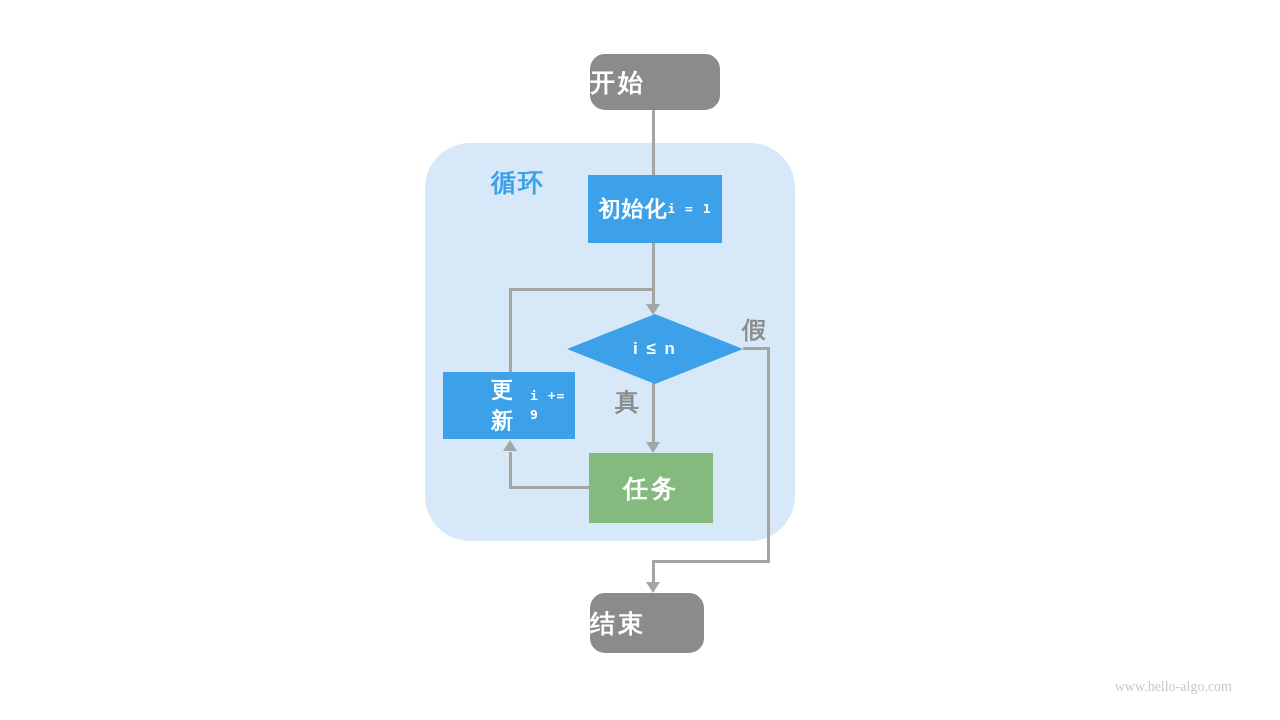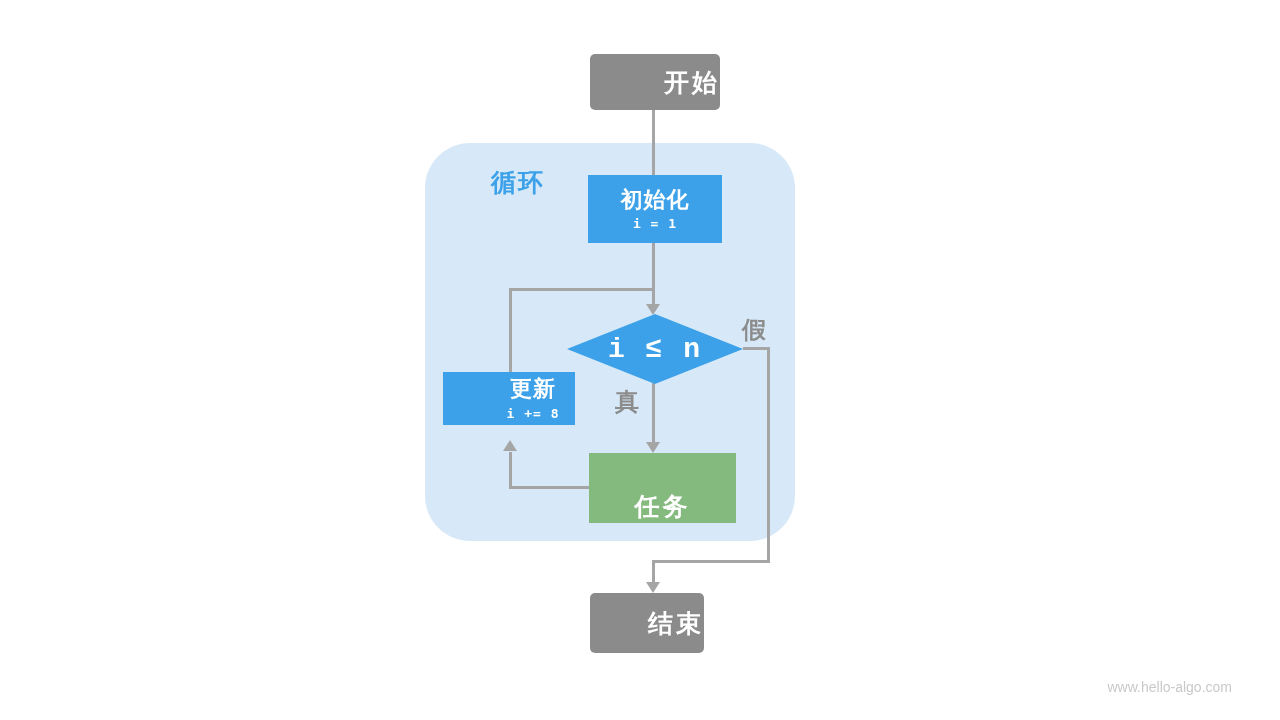--- a/index.html
+++ b/index.html
@@ -4,44 +4,44 @@
 <style>
   * { margin:0; padding:0; box-sizing:border-box; }
   html,body { width:1280px; height:720px; background:#ffffff; overflow:hidden;
               font-family:"Liberation Sans", sans-serif; }
   #canvas { position:relative; width:1280px; height:720px; background:#ffffff; }
   .abs { position:absolute; }
 
   .container-box { background:var(--container); border-radius:45px; }
   .container-label { color:var(--accent); font-size:25px; font-weight:700; letter-spacing:2px; }
 
-  .terminal { background:var(--terminal); color:#fff; border-radius:5px;
-              display:flex; align-items:center; justify-content:flex-end;
+  .terminal { background:var(--terminal); color:#fff; border-radius:15px;
+              display:flex; align-items:center; justify-content:flex-start;
               font-size:25px; font-weight:600; letter-spacing:3px; }
   .process { background:var(--accent); color:#fff;
-             display:flex; flex-direction:column; align-items:center; justify-content:center;
+             display:flex; flex-direction:row; align-items:center; justify-content:center;
              font-size:22px; font-weight:600; line-height:1.4; letter-spacing:1px; }
   .task-node { background:var(--task); color:#fff;
                display:flex; align-items:center; justify-content:center;
                font-size:25px; font-weight:600; letter-spacing:3px; }
   .diamond { background:var(--accent);
              clip-path:polygon(50% 0, 100% 50%, 50% 100%, 0 50%);
              display:flex; align-items:center; justify-content:center; color:#fff; }
   .code { font-family:"DejaVu Sans Mono", monospace; font-size:13px; font-weight:700; letter-spacing:1px; }
-  .cond-code { font-family:Liberation Mono, monospace; font-size:28px; font-weight:700; letter-spacing:2px; }
+  .cond-code { font-family:Liberation Sans, sans-serif; font-size:17px; font-weight:700; letter-spacing:2px; }
 
   .edge { background:var(--line); }
   .edge-label { color:var(--label); font-size:24px; font-weight:700; }
 
   .arrow-down { width:0; height:0; border-left:7px solid transparent;
                 border-right:7px solid transparent; border-top:11px solid var(--line); }
   .arrow-up   { width:0; height:0; border-left:7px solid transparent;
                 border-right:7px solid transparent; border-bottom:11px solid var(--line); }
 
-  .watermark { font-family:Liberation Sans, sans-serif; font-size:14px; color:var(--watermark); }
+  .watermark { font-family:Liberation Serif, serif; font-size:14px; color:var(--watermark); }
 </style>
 </head>
 <body>
 
 <div id="canvas">
 
   <div class="abs container-box" style="left:425px; top:143px; width:370px; height:398px;"></div>
   <div class="abs container-label" style="left:447px; top:166px;margin-left:44px;">循环</div>
 
   <div class="abs edge" style="left:652px; top:110px; width:3px; height:65px;"></div>
@@ -67,26 +67,26 @@
 
   <div class="abs process" style="left:588px; top:175px; width:134px; height:68px;">
     <span>初始化</span>
     <span class="code">i = 1</span>
   </div>
 
   <div class="abs diamond" style="left:567px; top:314px; width:176px; height:70px;">
     <span class="cond-code">i ≤ n</span>
   </div>
 
-  <div class="abs process" style="left:443px; top:372px; width:132px; height:53px;padding-left:48px;">
+  <div class="abs process" style="left:443px; top:372px; width:132px; height:67px;padding-left:48px;">
     <span>更新</span>
-    <span class="code">i += 8</span>
+    <span class="code">i += 9</span>
   </div>
 
-  <div class="abs task-node" style="left:589px; top:453px; width:147px; height:70px;align-items:flex-end;">
+  <div class="abs task-node" style="left:589px; top:453px; width:124px; height:70px;">
     <span>任务</span>
   </div>
 
   <div class="abs terminal" style="left:590px; top:593px; width:114px; height:60px;">
     <span>结束</span>
   </div>
 
   <div class="abs edge-label" style="left:615px; top:386px;">真</div>
   <div class="abs edge-label" style="left:742px; top:314px;">假</div>
 

